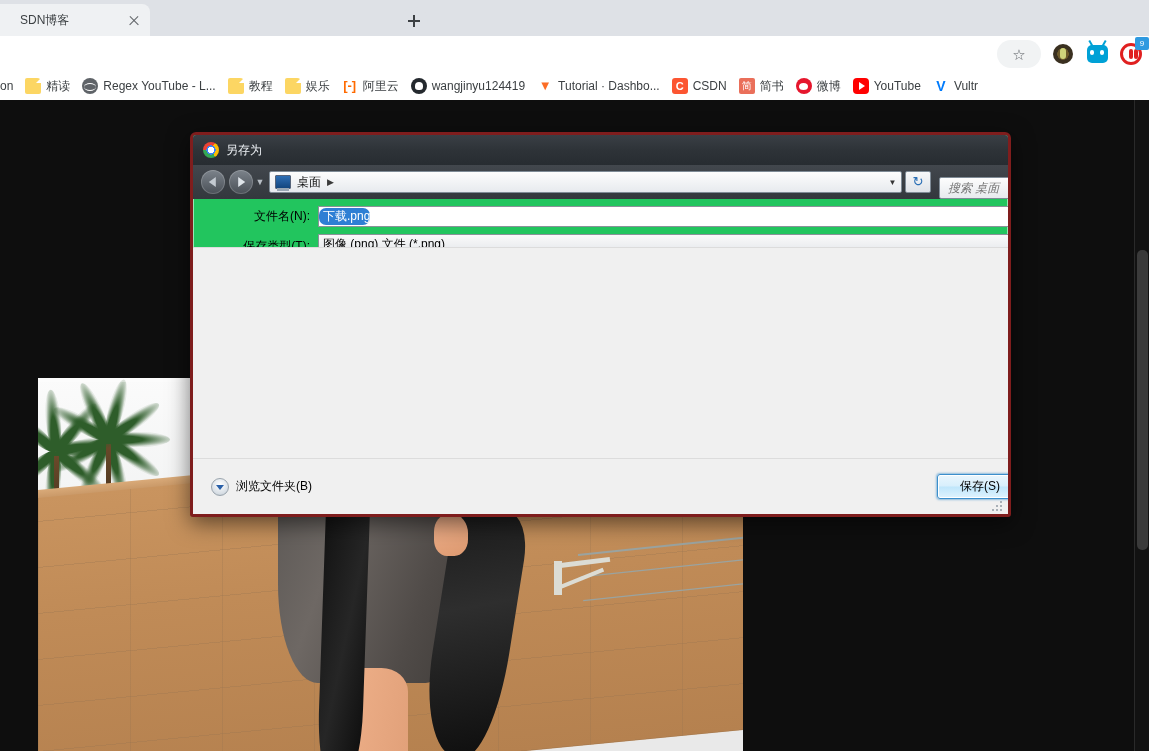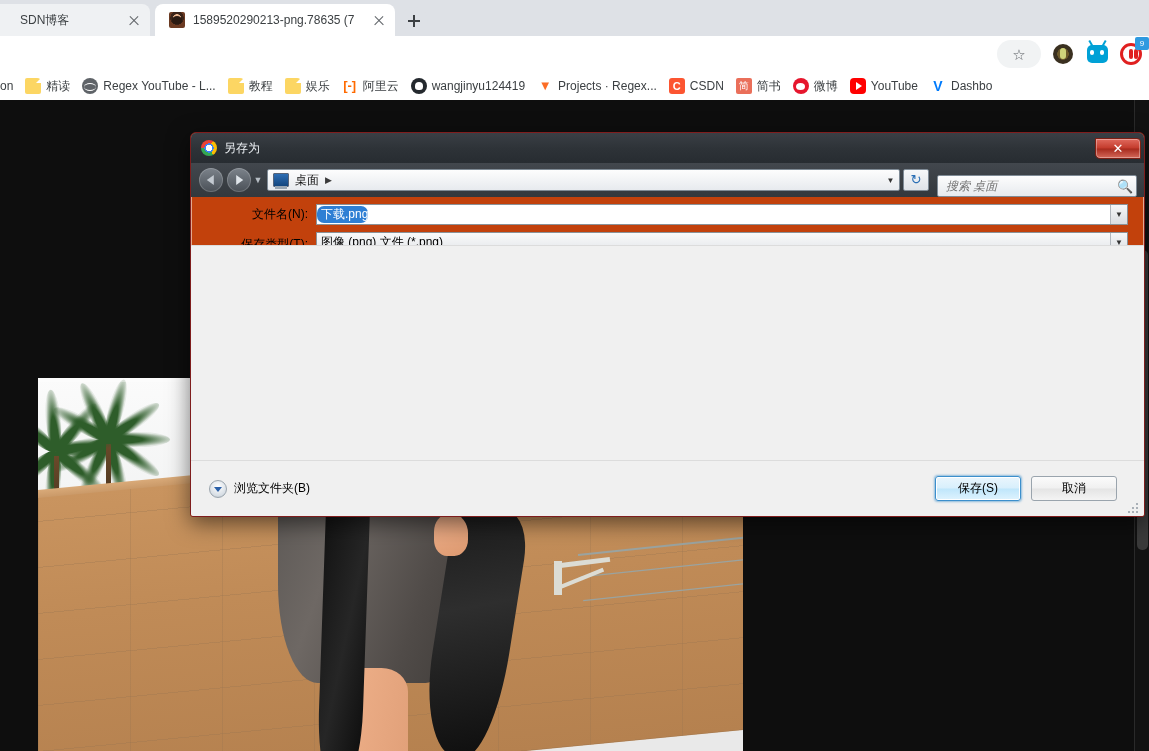--- a/index.html
+++ b/index.html
@@ -300,23 +300,23 @@
     position: absolute; left: 196px; top: 136px; width: 34px; height: 42px;
     background: linear-gradient(150deg,#f1b18b,#dc9970);
     border-radius: 42% 46% 40% 38%;
   }
   .photo-fade-top {
     position: absolute; left: 0; top: 0; width: 705px; height: 4px; background: rgba(255,255,255,0.35);
   }
 
   
   .dialog {
-    position: absolute; left: 190px; top: 132px; width: 955px; height: 385px;
-    background: #c2410c;
-    border: 1px solid #7f1d1d;
+    position: absolute; left: 190px; top: 132px; width: 821px; height: 385px;
+    background: #22c55e;
+    border: 3px solid #7f1d1d;
     border-radius: 6px 6px 3px 3px;
     box-shadow: 0 0 0 1px rgba(255,255,255,0.55) inset, 0 6px 22px rgba(0,0,0,0.55);
     overflow: hidden;
   }
   .dlg-titlebar {
     position: absolute; left: 0; top: 0; width: 955px; height: 30px;
     background: linear-gradient(180deg, #3a3f45 0%, #2e3338 50%, #272c31 100%);
     display: flex; align-items: center;
   }
   .dlg-chrome-ico {
@@ -489,25 +489,20 @@
 
   <div class="chrome-top">
     <div class="tabstrip-bg-right"></div>
 
     <div class="tab inactive" style="left:-10px; width:160px;">
       <div style="width:16px;flex:0 0 16px;margin-left:14px;"></div>
       <span class="tab-title">SDN博客</span>
       <div class="tab-close"></div>
     </div>
 
-    <div class="tab active" style="left:155px; width:240px;">
-      <div class="tab-favicon favicon-person" style="margin-left:14px;"></div>
-      <span class="tab-title">1589520290213-png.78635 (7</span>
-      <div class="tab-close"></div>
-    </div>
 
     <div class="newtab"></div>
   </div>
 
   <div class="toolbar">
     <div class="omnibox-fill"></div>
     <div class="star-btn">
       <span class="star">☆</span>
     </div>
     <div class="tb-icon" style="display:flex;align-items:center;justify-content:center;">
@@ -548,41 +543,41 @@
     <div class="bm">
       <span class="bm-ico ic-aliyun">[-]</span>
       <span>阿里云</span>
     </div>
     <div class="bm">
       <span class="bm-ico ic-github"></span>
       <span>wangjinyu124419</span>
     </div>
     <div class="bm">
       <span class="bm-ico ic-gitlab">▼</span>
-      <span>Projects · Regex...</span>
+      <span>Tutorial · Dashbo...</span>
     </div>
     <div class="bm">
       <span class="bm-ico ic-csdn">C</span>
       <span>CSDN</span>
     </div>
     <div class="bm">
       <span class="bm-ico ic-jianshu">简</span>
       <span>简书</span>
     </div>
     <div class="bm">
       <span class="bm-ico ic-weibo"></span>
       <span>微博</span>
     </div>
     <div class="bm">
       <span class="bm-ico ic-youtube"></span>
       <span>YouTube</span>
     </div>
     <div class="bm">
       <span class="bm-ico ic-vultr">V</span>
-      <span>Dashbo</span>
+      <span>Vultr</span>
     </div>
   </div>
 
   <div class="page-body">
 
     <div class="photo">
       <div class="ph-sky"></div>
 
       <div class="ph-palm">
         <div class="palm-frond" style="transform:rotate(-150deg);"></div>

